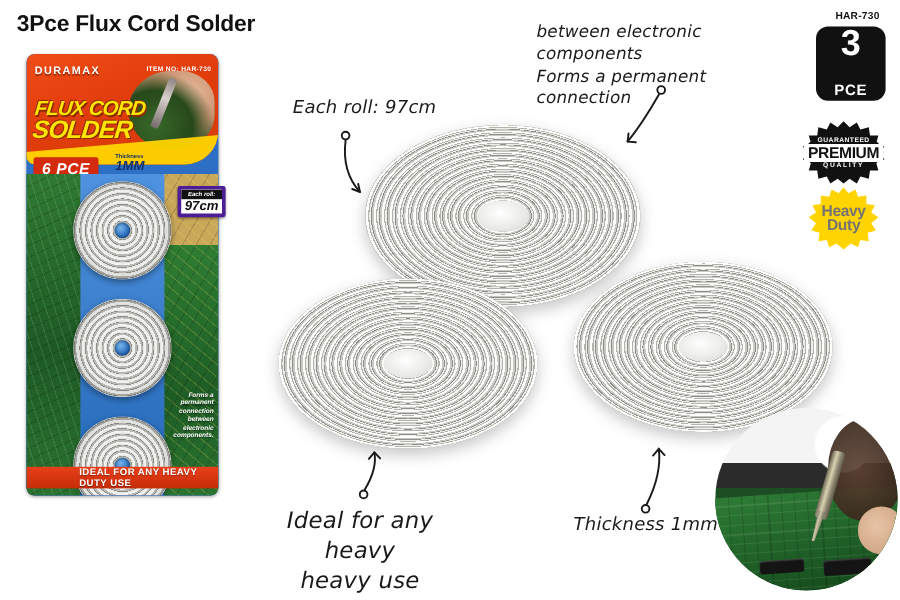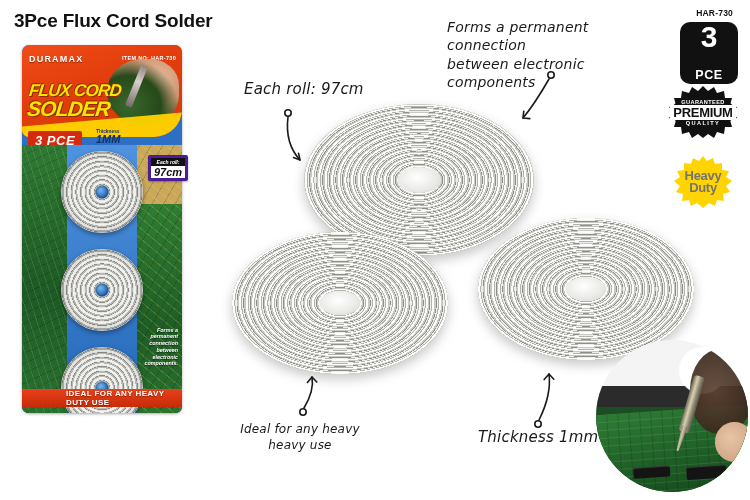--- a/index.html
+++ b/index.html
@@ -150,40 +150,40 @@
   .coil-c { left:478px; top:218px; width:216px; height:142px; }
 
   
   .hand {
     position:absolute; font-family:"DejaVu Sans", sans-serif;
     color:#1a1a1a; font-style:italic; line-height:1.32;
     letter-spacing:0.2px; font-weight:400;
   }
   .ann-top   { left:447px; top:18px;  font-size:14px; width:212px; }
   .ann-roll  { left:244px; top:80px;  font-size:15px; }
-  .ann-ideal { left:235px; top:422px; font-size:12px; width:130px; text-align:center; }
+  .ann-ideal { left:235px; top:422px; font-size:19px; width:130px; text-align:center; }
   .ann-thick { left:478px; top:428px; font-size:15px; }
 
   .arrow { position:absolute; overflow:visible; }
 
   
   .badge-3pce {
     position:absolute; right:12px; top:22px; width:58px; height:62px;
     background:#111; border-radius:10px;
     display:flex; flex-direction:column; align-items:center; justify-content:center;
     color:#fff;
   }
   .badge-3pce .num { font-size:30px; font-weight:bold; line-height:0.86; }
   .badge-3pce .pce { font-size:12.5px; font-weight:bold; letter-spacing:.6px;margin-top:19px; }
   .harcode {
     position:absolute; right:17px; top:8px;
     font-size:8.5px; font-weight:bold; color:#111; letter-spacing:.2px;
   }
   .seal {
-    position:absolute; right:12px; top:85px; width:70px; height:54px;text-align:right;
+    position:absolute; right:12px; top:100px; width:70px; height:54px;text-align:right;
   }
   .seal-txt {
     position:absolute; inset:0; display:flex; flex-direction:column;
     align-items:center; justify-content:center; pointer-events:none;
   }
   .seal-txt .g { font-size:5.6px; font-weight:bold; color:#fff; letter-spacing:.4px; }
   .seal-txt .p { font-size:13px; font-weight:bold; color:#111;
                  background:#fff; padding:0 3px; letter-spacing:-0.3px; }
   .seal-txt .q { font-size:5.6px; font-weight:bold; color:#fff; letter-spacing:1.4px; }
   .heavy {
@@ -249,21 +249,21 @@
       <div class="brand">DURAMAX</div>
       <div class="itemno">ITEM NO: HAR-730</div>
       <div class="pkg-photo-top"></div>
     </div>
 
     <div class="pkg-title">
       <span>FLUX CORD</span>
       <span class="l2">SOLDER</span>
     </div>
 
-    <div class="pkg-3pce">3 PCE</div>
+    <div class="pkg-3pce">6 PCE</div>
     <div class="pkg-thick">
       <span class="t1">Thickness</span>
       <span class="t2">1MM</span>
     </div>
 
     <div class="pkg-body">
       <div class="pcb-l"></div>
       <div class="pcb-r"></div>
       <div class="blue-strip"></div>
 
@@ -282,22 +282,22 @@
   <div style="position:absolute;left:148px;top:155px;width:40px;background:#fff;border:3px solid #4c1d95;border-radius:2px;overflow:hidden;box-shadow:0 1px 2px rgba(0,0,0,.3);">
     <div style="background:#111;color:#fff;font-size:5px;font-weight:bold;font-style:italic;text-align:center;padding:1px 0;">Each roll:</div>
     <div style="color:#111;font-size:11px;font-weight:bold;font-style:italic;text-align:center;line-height:1.1;">97cm</div>
   </div>
 
   <div class="coil coil-a"></div>
   <div class="coil coil-b"></div>
   <div class="coil coil-c"></div>
 
   <div class="hand ann-top">
+    <div>between electronic components</div>
     <div>Forms a permanent connection</div>
-    <div>between electronic components</div>
   </div>
 
   <div class="hand ann-roll">Each roll: 97cm</div>
 
   <div class="hand ann-ideal">
     <div>Ideal for any heavy</div>
     <div>heavy use</div>
   </div>
 
   <div class="hand ann-thick">Thickness 1mm</div>

